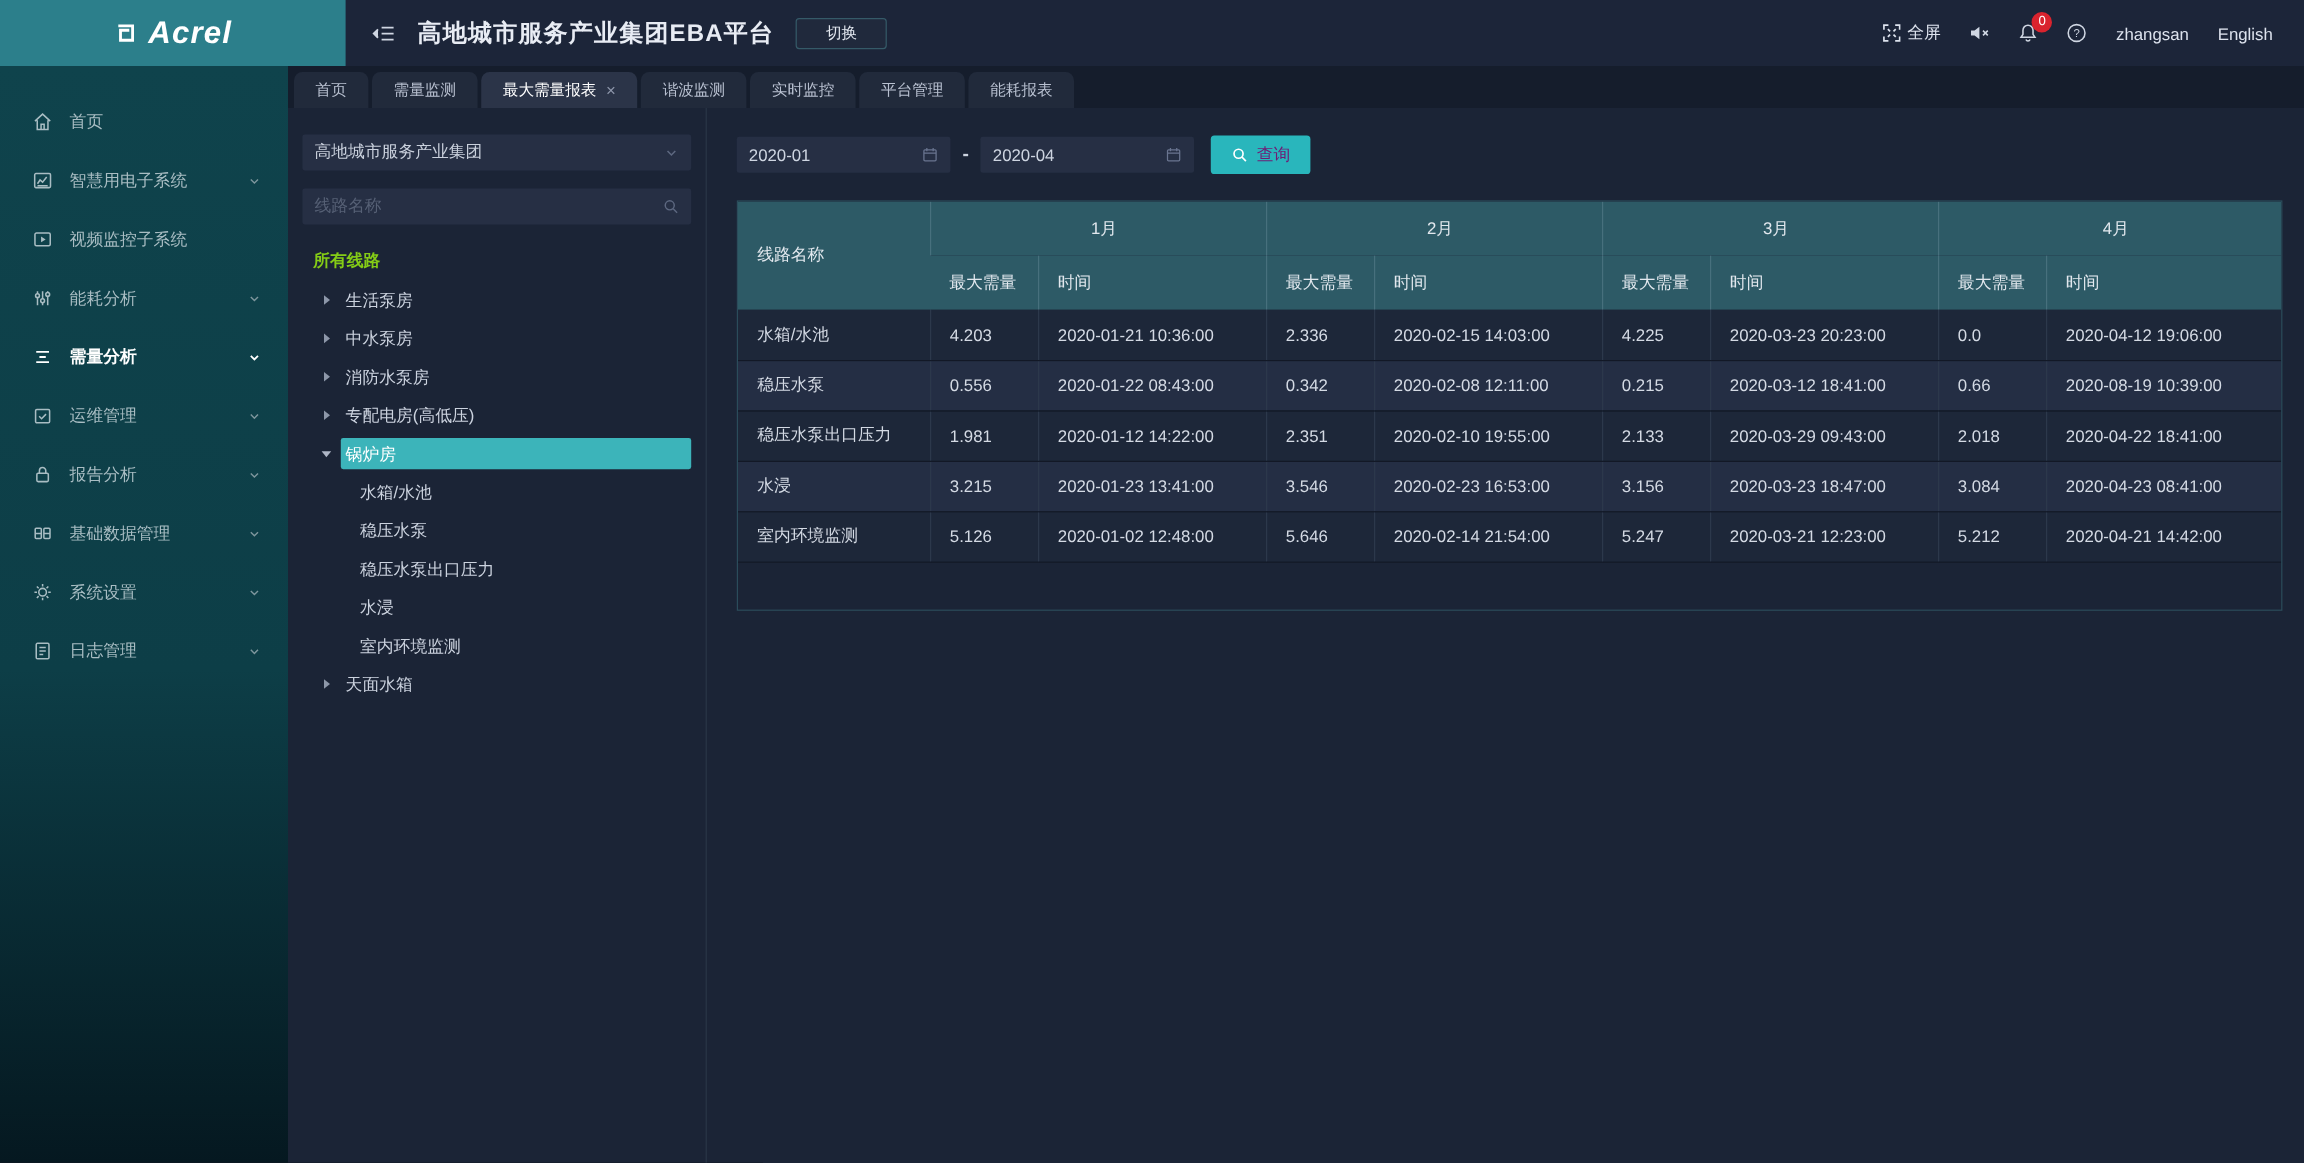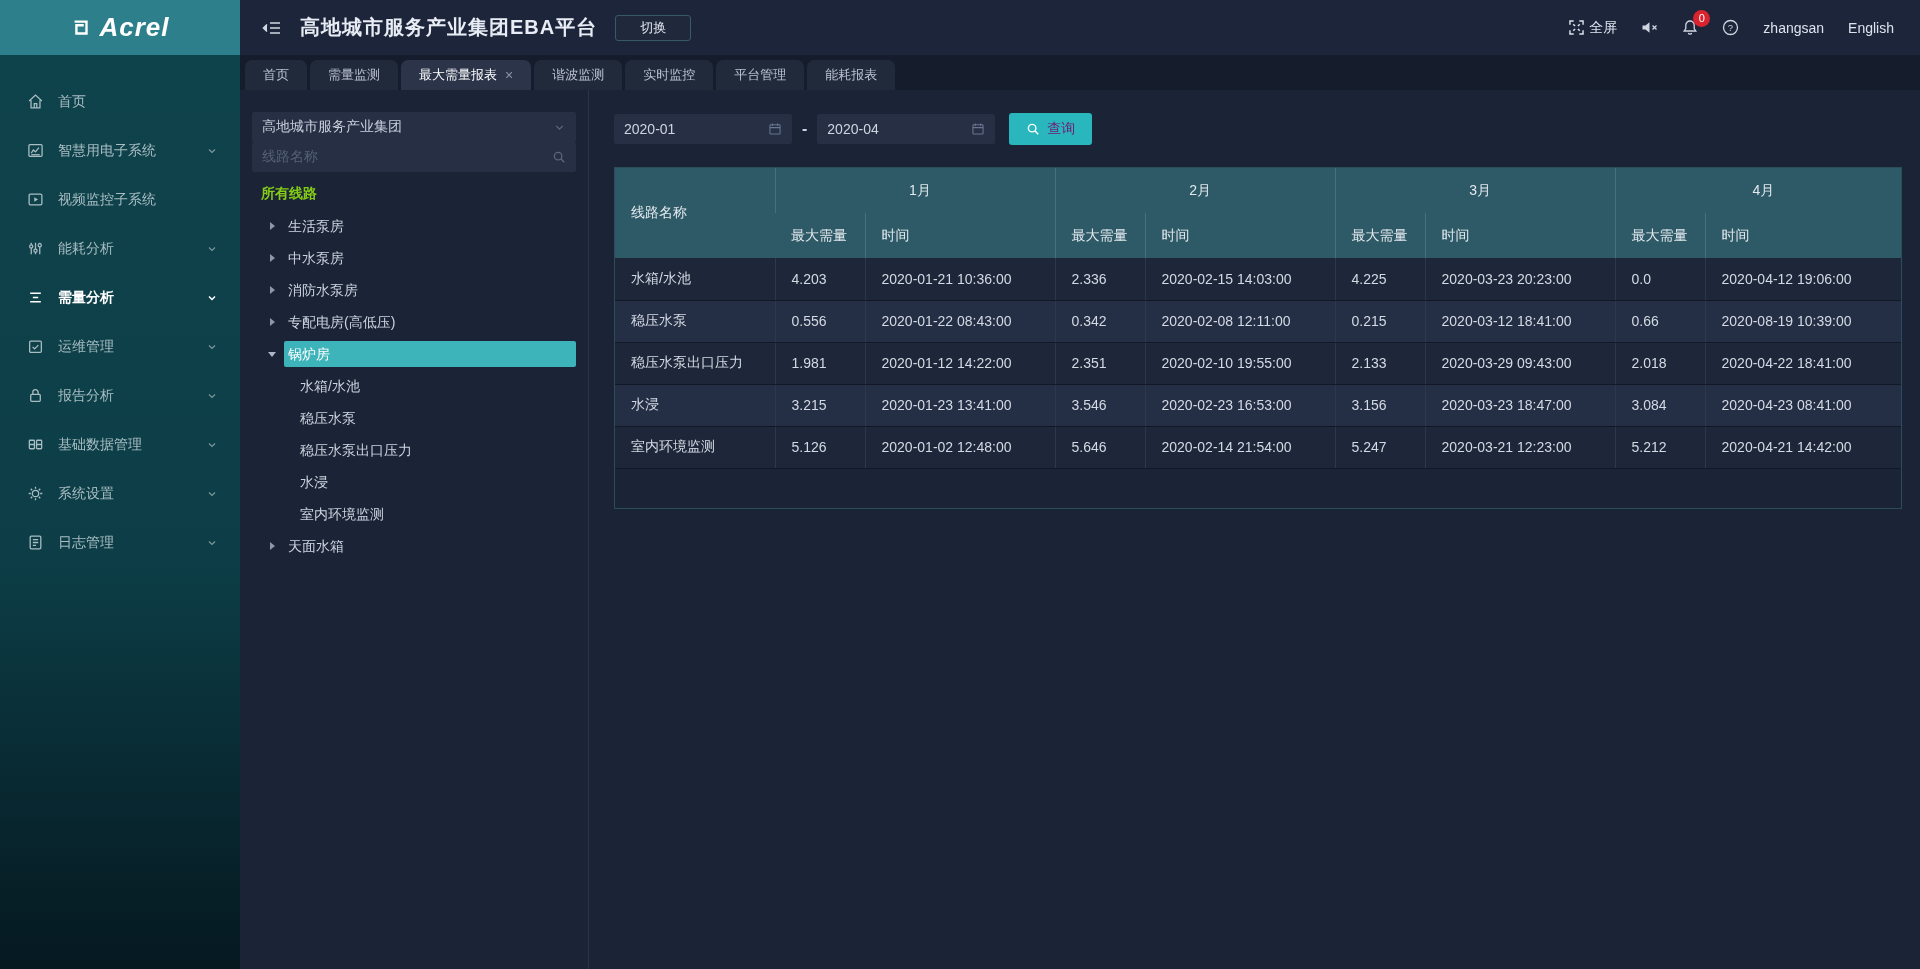--- a/index.html
+++ b/index.html
@@ -8,21 +8,21 @@
     width:1920px; height:969px; overflow:hidden;
     background:#10151f;
     font-family:"Liberation Sans","DejaVu Sans",sans-serif;
     -webkit-font-smoothing:antialiased;
   }
   .app { width:1920px; height:969px; display:flex; flex-direction:column; }
 
   
   .topbar { height:55px; display:flex; background:#1c2539; flex:0 0 auto; }
   .logo {
-    width:240px; height:55px; background:#2c7f8b; color:#fff;
+    width:288px; height:55px; background:#2c7f8b; color:#fff;
     display:flex; align-items:center; justify-content:center; gap:7px;
     font-size:26px; font-weight:bold; font-style:italic; letter-spacing:1px;
   }
   .topbar-main { flex:1; display:flex; align-items:center; padding:0 26px 0 22px; gap:18px; color:#e8ecf4; }
   .collapse-btn { color:#cfd6e2; display:flex; align-items:center; cursor:pointer; }
   .page-title { font-size:20px; font-weight:700; margin:0; letter-spacing:1px; white-space:nowrap; }
   .switch-btn {
     background:rgba(255,255,255,0.02); border:1px solid #355a68; color:#e3e8f0;
     font-size:13px; padding:3px 24px; border-radius:3px; cursor:pointer;
     font-family:inherit;
@@ -68,21 +68,21 @@
   .tab .tab-close { color:#8d96aa; font-size:14px; line-height:1; }
 
   
   .content { flex:1; display:flex; min-height:0; }
   .tree-panel { width:348px; flex:0 0 auto; padding:22px 12px 0 12px; }
   .panel-divider { width:1px; background:#2a3648; flex:0 0 auto; }
 
   .box {
     height:30px; background:#262f44; border-radius:2px;
     display:flex; align-items:center; justify-content:space-between;
-    padding:0 10px; font-size:14px; color:#c9d0dc; cursor:pointer;
+    padding:0 10px; font-size:14px; color:#c9d0dc; margin-bottom:15px; cursor:pointer;
   }
   .box .ph { color:#566075; }
   .box .box-icon { color:#5d6880; display:flex; }
 
   .tree { margin-top:6px; font-size:14px; color:#ccd3df; }
   .tree-row { height:32px; display:flex; align-items:center; padding-left:12px; cursor:pointer; }
   .tree-row.root { padding-left:9px; color:#84cc16;font-weight:bold; }
   .caret { width:16px; margin-right:4px; display:flex; align-items:center; justify-content:center; flex:0 0 auto; }
   .caret .tri-r { width:0; height:0; border-left:5px solid #8d97a9; border-top:4px solid transparent; border-bottom:4px solid transparent; }
   .caret .tri-d { width:0; height:0; border-top:5px solid #aeb6c6; border-left:4px solid transparent; border-right:4px solid transparent; }

